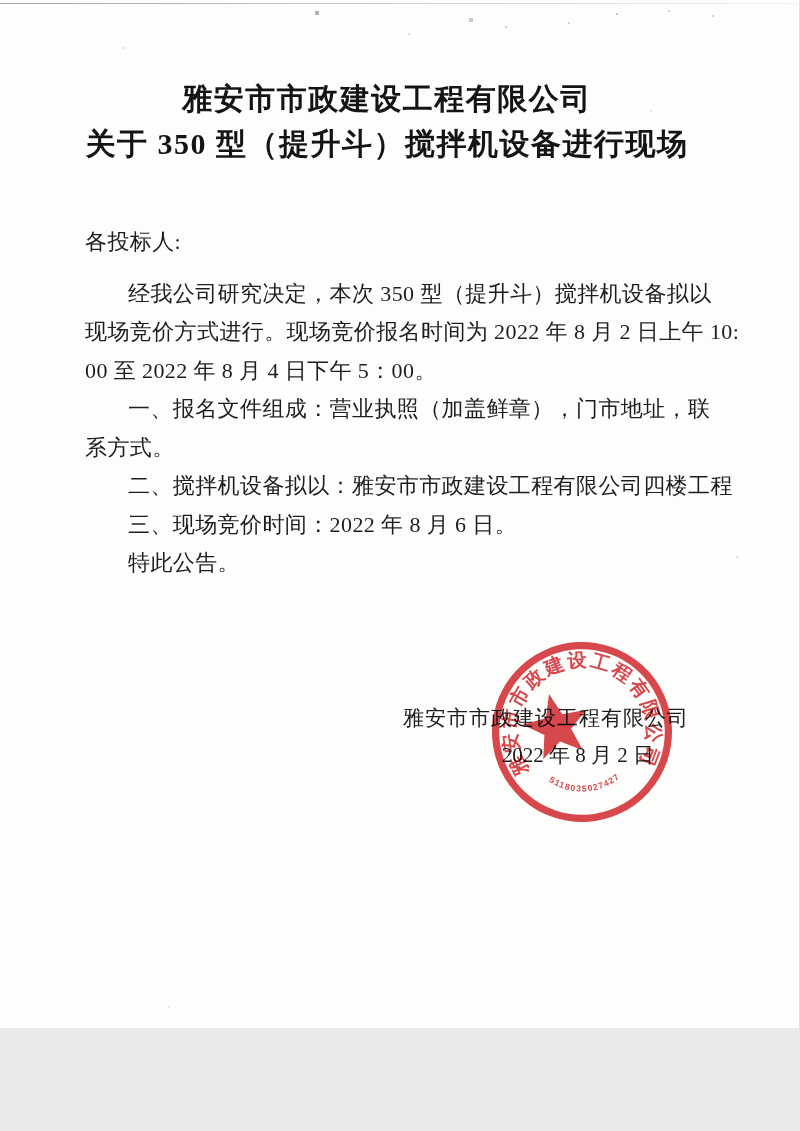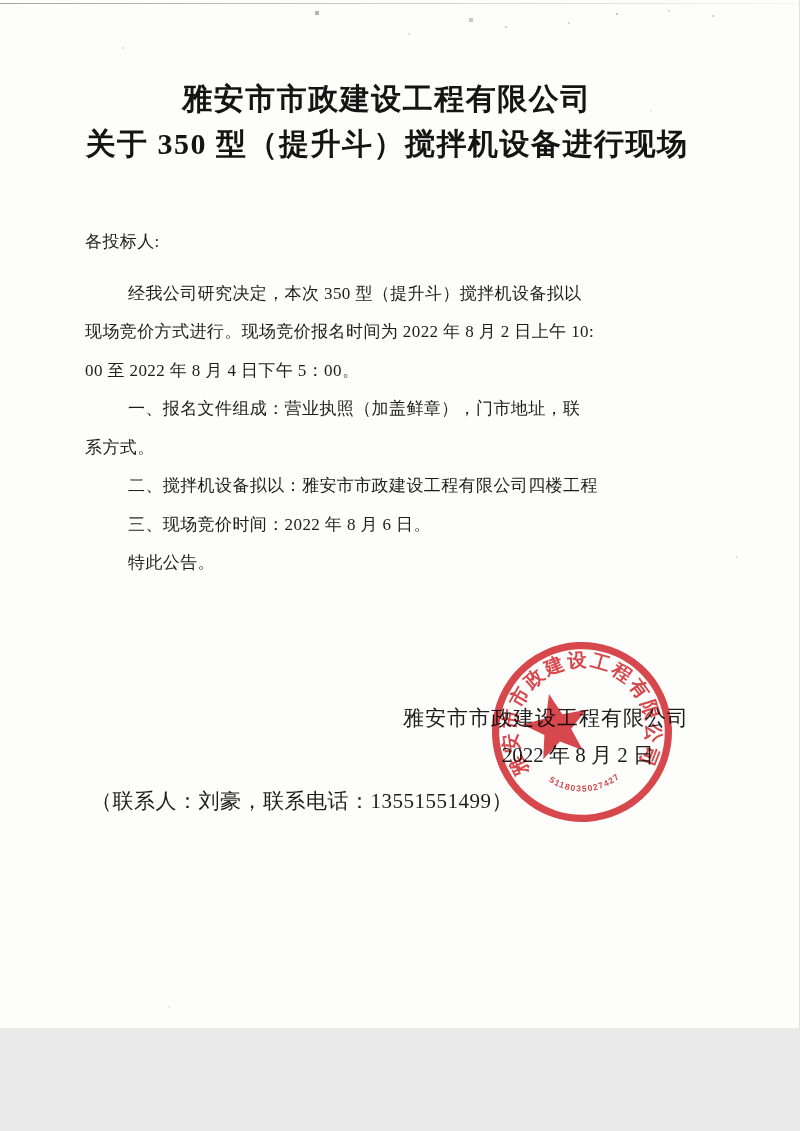--- a/index.html
+++ b/index.html
@@ -31,21 +31,21 @@
                650px 110px 0 0 rgba(190,190,190,.3),
                736px 556px 0 0 rgba(170,170,170,.3),
                168px 1006px 0 0 rgba(190,190,190,.3);}
   .title{
     position:absolute;left:85px;top:76px;width:604px;
     text-align:center;font-weight:bold;font-size:30px;line-height:45px;
     color:#141414;letter-spacing:1.5px;
   }
   .doc-body{
     position:absolute;left:85px;top:223px;width:606px;
-    font-size:17px;line-height:38.5px;letter-spacing:.4px;
+    font-size:22px;line-height:38.5px;letter-spacing:.4px;
   }
   .line{white-space:nowrap;}
   .indent{text-indent:43px;}
   .gap{margin-top:13px;}
   .sig-company{
     position:absolute;top:699px;right:111px;
     font-size:21px;line-height:38px;letter-spacing:1px;white-space:nowrap;
   }
   .sig-date{
     position:absolute;top:736px;right:146px;width:280px;
@@ -85,21 +85,20 @@
     <div class="line">00 至 2022 年 8 月 4 日下午 5：00。</div>
     <div class="line indent">一、报名文件组成：营业执照（加盖鲜章），门市地址，联</div>
     <div class="line">系方式。</div>
     <div class="line indent">二、搅拌机设备拟以：雅安市市政建设工程有限公司四楼工程</div>
     <div class="line indent">三、现场竞价时间：2022 年 8 月 6 日。</div>
     <div class="line indent">特此公告。</div>
   </div>
 
   <div class="sig-company">雅安市市政建设工程有限公司</div>
   <div class="sig-date">2022 年 8 月 2 日</div>
-  <div class="sig-contact">（联系人：刘豪，联系电话：13551551499）</div>
 
   <svg class="seal" viewBox="0 0 200 200" aria-hidden="true">
     <defs>
       <path id="sealTextArc" d="M 44.3 139.0 A 68 68 0 1 1 155.7 139.0" fill="none"></path>
       <path id="sealNumArc" d="M 52.5 139.9 A 62 62 0 0 0 147.5 139.9" fill="none"></path>
     </defs>
     <circle cx="100" cy="100" r="90" fill="none" stroke-width="7.5" stroke="#d5383e"></circle>
     <polygon transform="translate(74,94) rotate(-10)" points="0,-36 8.8,-12.1 34.2,-11.1 14.3,4.6 21.2,29.1 0,15 -21.2,29.1 -14.3,4.6 -34.2,-11.1 -8.8,-12.1" fill="#d5383e"></polygon>
     <text font-size="20" letter-spacing="2.5" font-family="Liberation Serif, DejaVu Serif, serif" font-weight="bold" fill="#d5383e">
       <textPath href="#sealTextArc" startOffset="50%" text-anchor="middle">雅安市市政建设工程有限公司</textPath>

